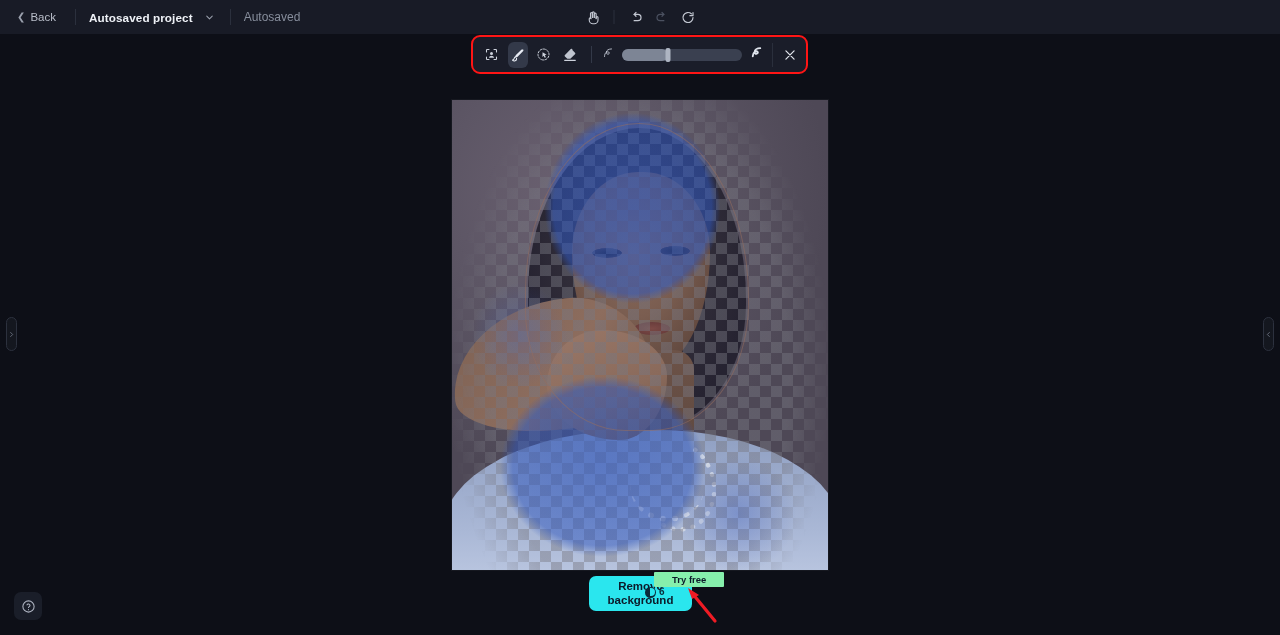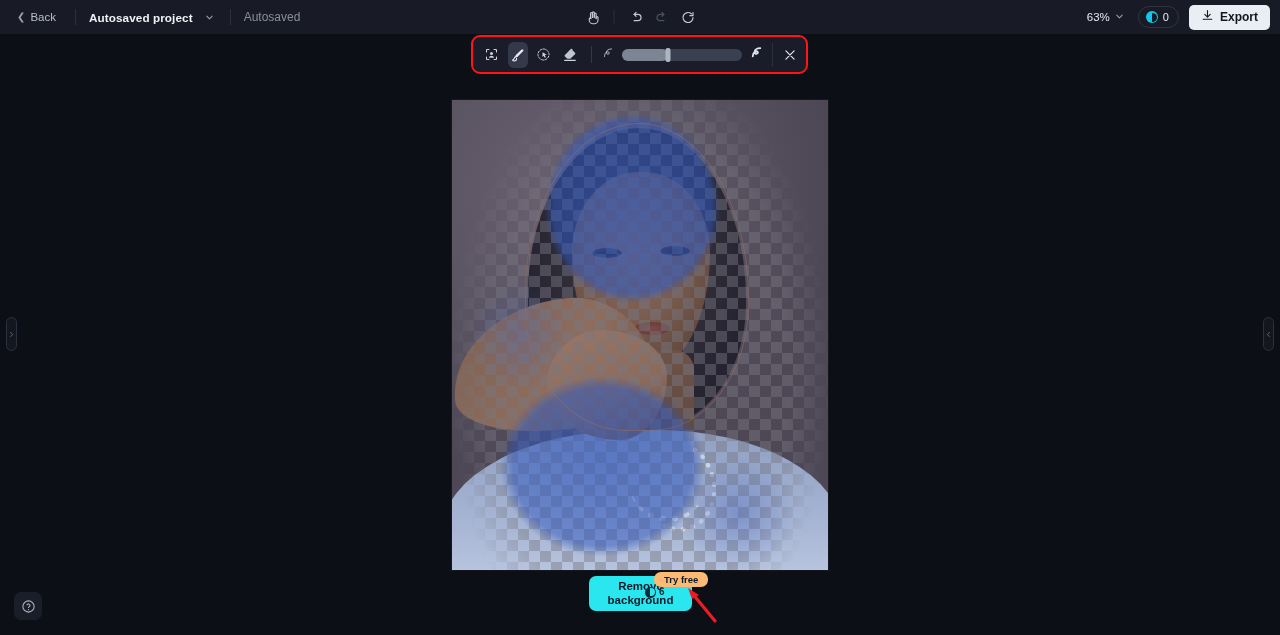--- a/index.html
+++ b/index.html
@@ -261,23 +261,23 @@
   .cta-coin {
     width: 11px; height: 11px; border-radius: 50%; background: #0b2b3a; position: relative;
   }
   .cta-coin::after {
     content: ""; position: absolute; width: 5px; height: 8px; right: 1px; top: 1.5px;
     background: #2ae6ee; border-radius: 0 5px 5px 0;
   }
   .cta-cost-num { color: #0b2b3a; font-size: 10px; font-weight: bold; }
   .try-free-badge {
     position: absolute; left: 65px; top: -4px;
-    background: #fdba74; color: #0c1a2a;
+    background: #86efac; color: #0c1a2a;
     font-size: 9.5px; font-weight: bold;
-    padding: 2px 10px; border-radius: 7px;
+    padding: 2px 18px; border-radius: 1px;
     white-space: nowrap;
   }
   
   .annot-arrow { position: absolute; left: 684px; top: 586px; pointer-events: none; }
 
   
   .help-btn {
     position: absolute; left: 14px; top: 592px;
     width: 28px; height: 28px; border-radius: 7px;
     background: #1a1e29;
@@ -330,44 +330,20 @@
         </svg>
       </div>
       <div class="icon-btn">
         <svg width="15" height="15" viewBox="0 0 24 24" fill="none" stroke="currentColor" stroke-width="1.9" stroke-linecap="round" stroke-linejoin="round">
           <path d="M20 12a8 8 0 1 1-2.6-5.9"></path>
             <polyline points="20 4 20 9 15 9"></polyline>
         </svg>
       </div>
     </div>
 
-    <div class="tb-right">
-      <div class="zoom-wrap">
-        <span class="zoom-val">63%</span>
-        <span>
-          <svg width="11" height="11" viewBox="0 0 24 24" fill="none" stroke="#9aa0ad" stroke-width="2.2" stroke-linecap="round" stroke-linejoin="round">
-              <polyline points="6 9 12 15 18 9"></polyline>
-            </svg>
-        </span>
-      </div>
-      <div class="credits-pill">
-        <span class="coin"></span>
-        <span class="credits-num">0</span>
-      </div>
-      <button class="export-btn">
-        <span>
-          <svg width="13" height="13" viewBox="0 0 24 24" fill="none" stroke="#12161f" stroke-width="2" stroke-linecap="round" stroke-linejoin="round">
-            <path d="M12 3v11"></path>
-              <polyline points="7 10 12 15 17 10"></polyline>
-              <path d="M4 19h16"></path>
-          </svg>
-        </span>
-        <span>Export</span>
-      </button>
-    </div>
   </div>
 
   <div class="tool-toolbar">
     <div class="tool-btn">
       <svg width="15" height="15" viewBox="0 0 24 24" fill="none" stroke="currentColor" stroke-width="1.7" stroke-linecap="round" stroke-linejoin="round">
         <path d="M4 8V5a1 1 0 0 1 1-1h3"></path>
           <path d="M16 4h3a1 1 0 0 1 1 1v3"></path>
         <path d="M20 16v3a1 1 0 0 1-1 1h-3"></path>
           <path d="M8 20H5a1 1 0 0 1-1-1v-3"></path>
         <circle cx="12" cy="10.5" r="2.4" fill="currentColor" stroke="none"></circle>

